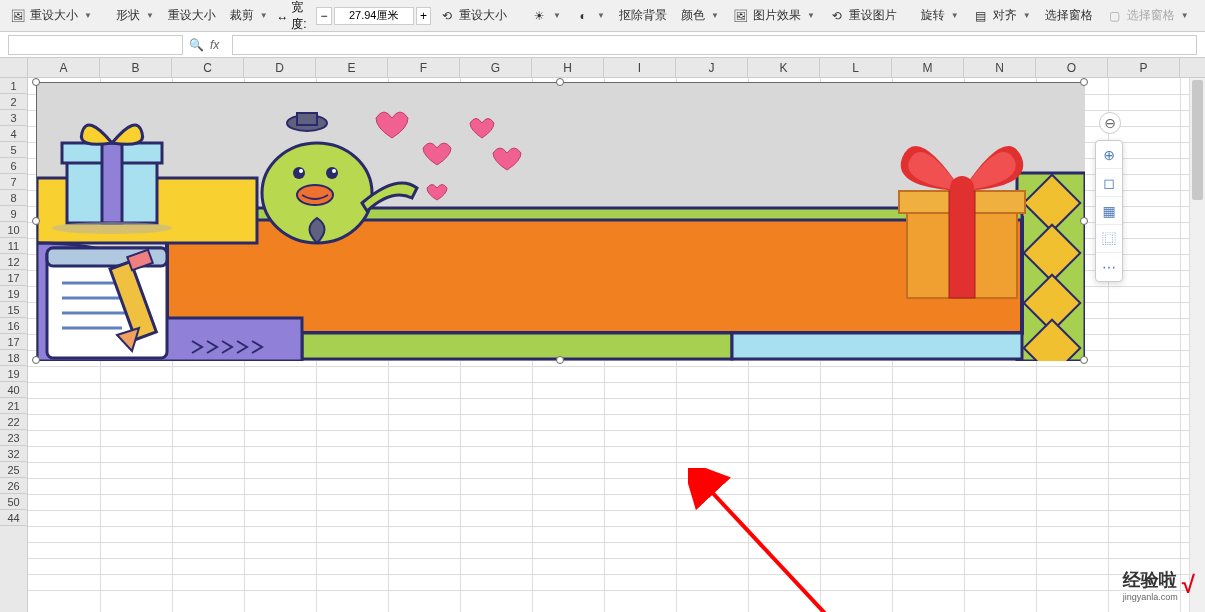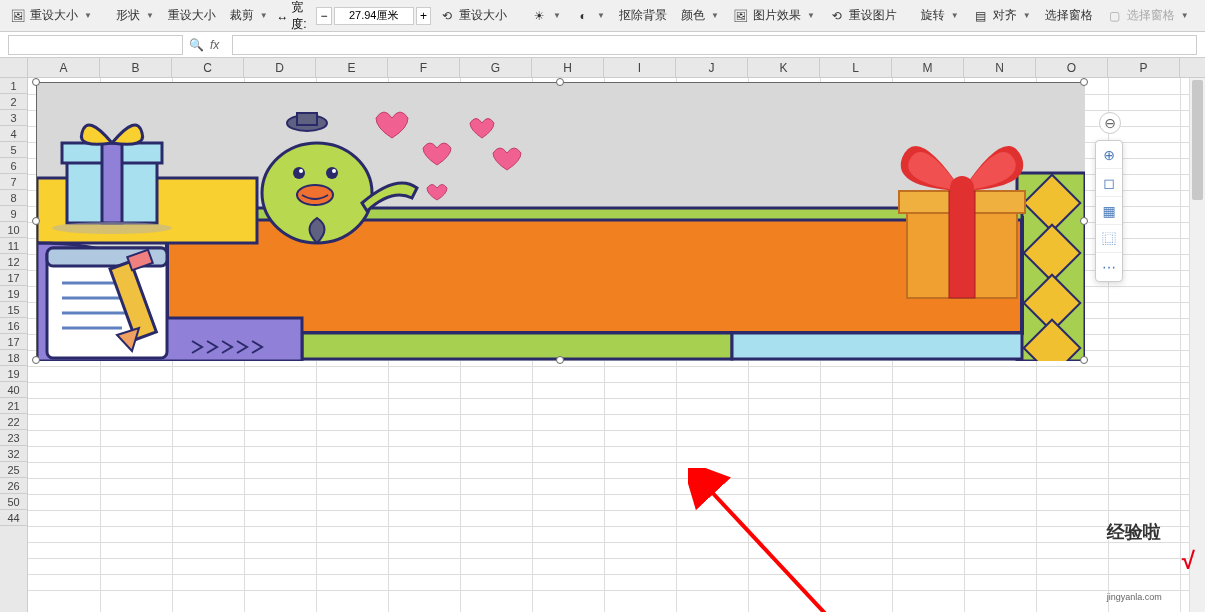--- a/index.html
+++ b/index.html
@@ -44,23 +44,23 @@
     .sel-handle.ml { left: -5px; top: 50%; margin-top: -4px; }
     .sel-handle.mr { right: -5px; top: 50%; margin-top: -4px; }
     
     .floating-toolbar { position: absolute; right: 82px; top: 98px; width: 28px; background: #fff; border: 1px solid #ccc; border-radius: 4px; box-shadow: 0 2px 6px rgba(0,0,0,0.15); }
     .float-btn { width: 26px; height: 28px; display: flex; align-items: center; justify-content: center; cursor: pointer; color: #4a7ab8; font-size: 14px; border-bottom: 1px solid #eee; }
     .float-btn:last-child { border-bottom: none; }
     .float-round { position: absolute; right: 84px; top: 100px; width: 22px; height: 22px; border: 1px solid #ccc; border-radius: 50%; background: #fff; display: flex; align-items: center; justify-content: center; font-size: 14px; color: #666; cursor: pointer; }
     
     .arrow-annotation { position: absolute; left: 660px; top: 390px; pointer-events: none; }
     
-    .watermark { position: absolute; right: 10px; bottom: 10px; display: flex; align-items: center; gap: 20px; }
+    .watermark { position: absolute; right: 10px; bottom: 10px; display: flex; align-items: center; gap: 4px; }
     .watermark-text { font-size: 18px; font-weight: bold; color: #333; text-shadow: 1px 1px 0 #fff; }
-    .watermark-sub { font-size: 9px; color: #666; margin-top: 48px; }
+    .watermark-sub { font-size: 9px; color: #666; }
     .watermark-check { color: #e60012; font-size: 24px; font-weight: bold; }
     
     .scrollbar-v { position: absolute; right: 0; top: 78px; bottom: 0; width: 16px; background: #f0f0f0; border-left: 1px solid #ddd; }
     .scrollbar-v .thumb { position: absolute; left: 2px; right: 2px; top: 2px; height: 120px; background: #c8c8c8; border-radius: 2px; }
   </style>
 </head>
 <body>
 
 <div class="toolbar">
   <div class="tool-btn">

